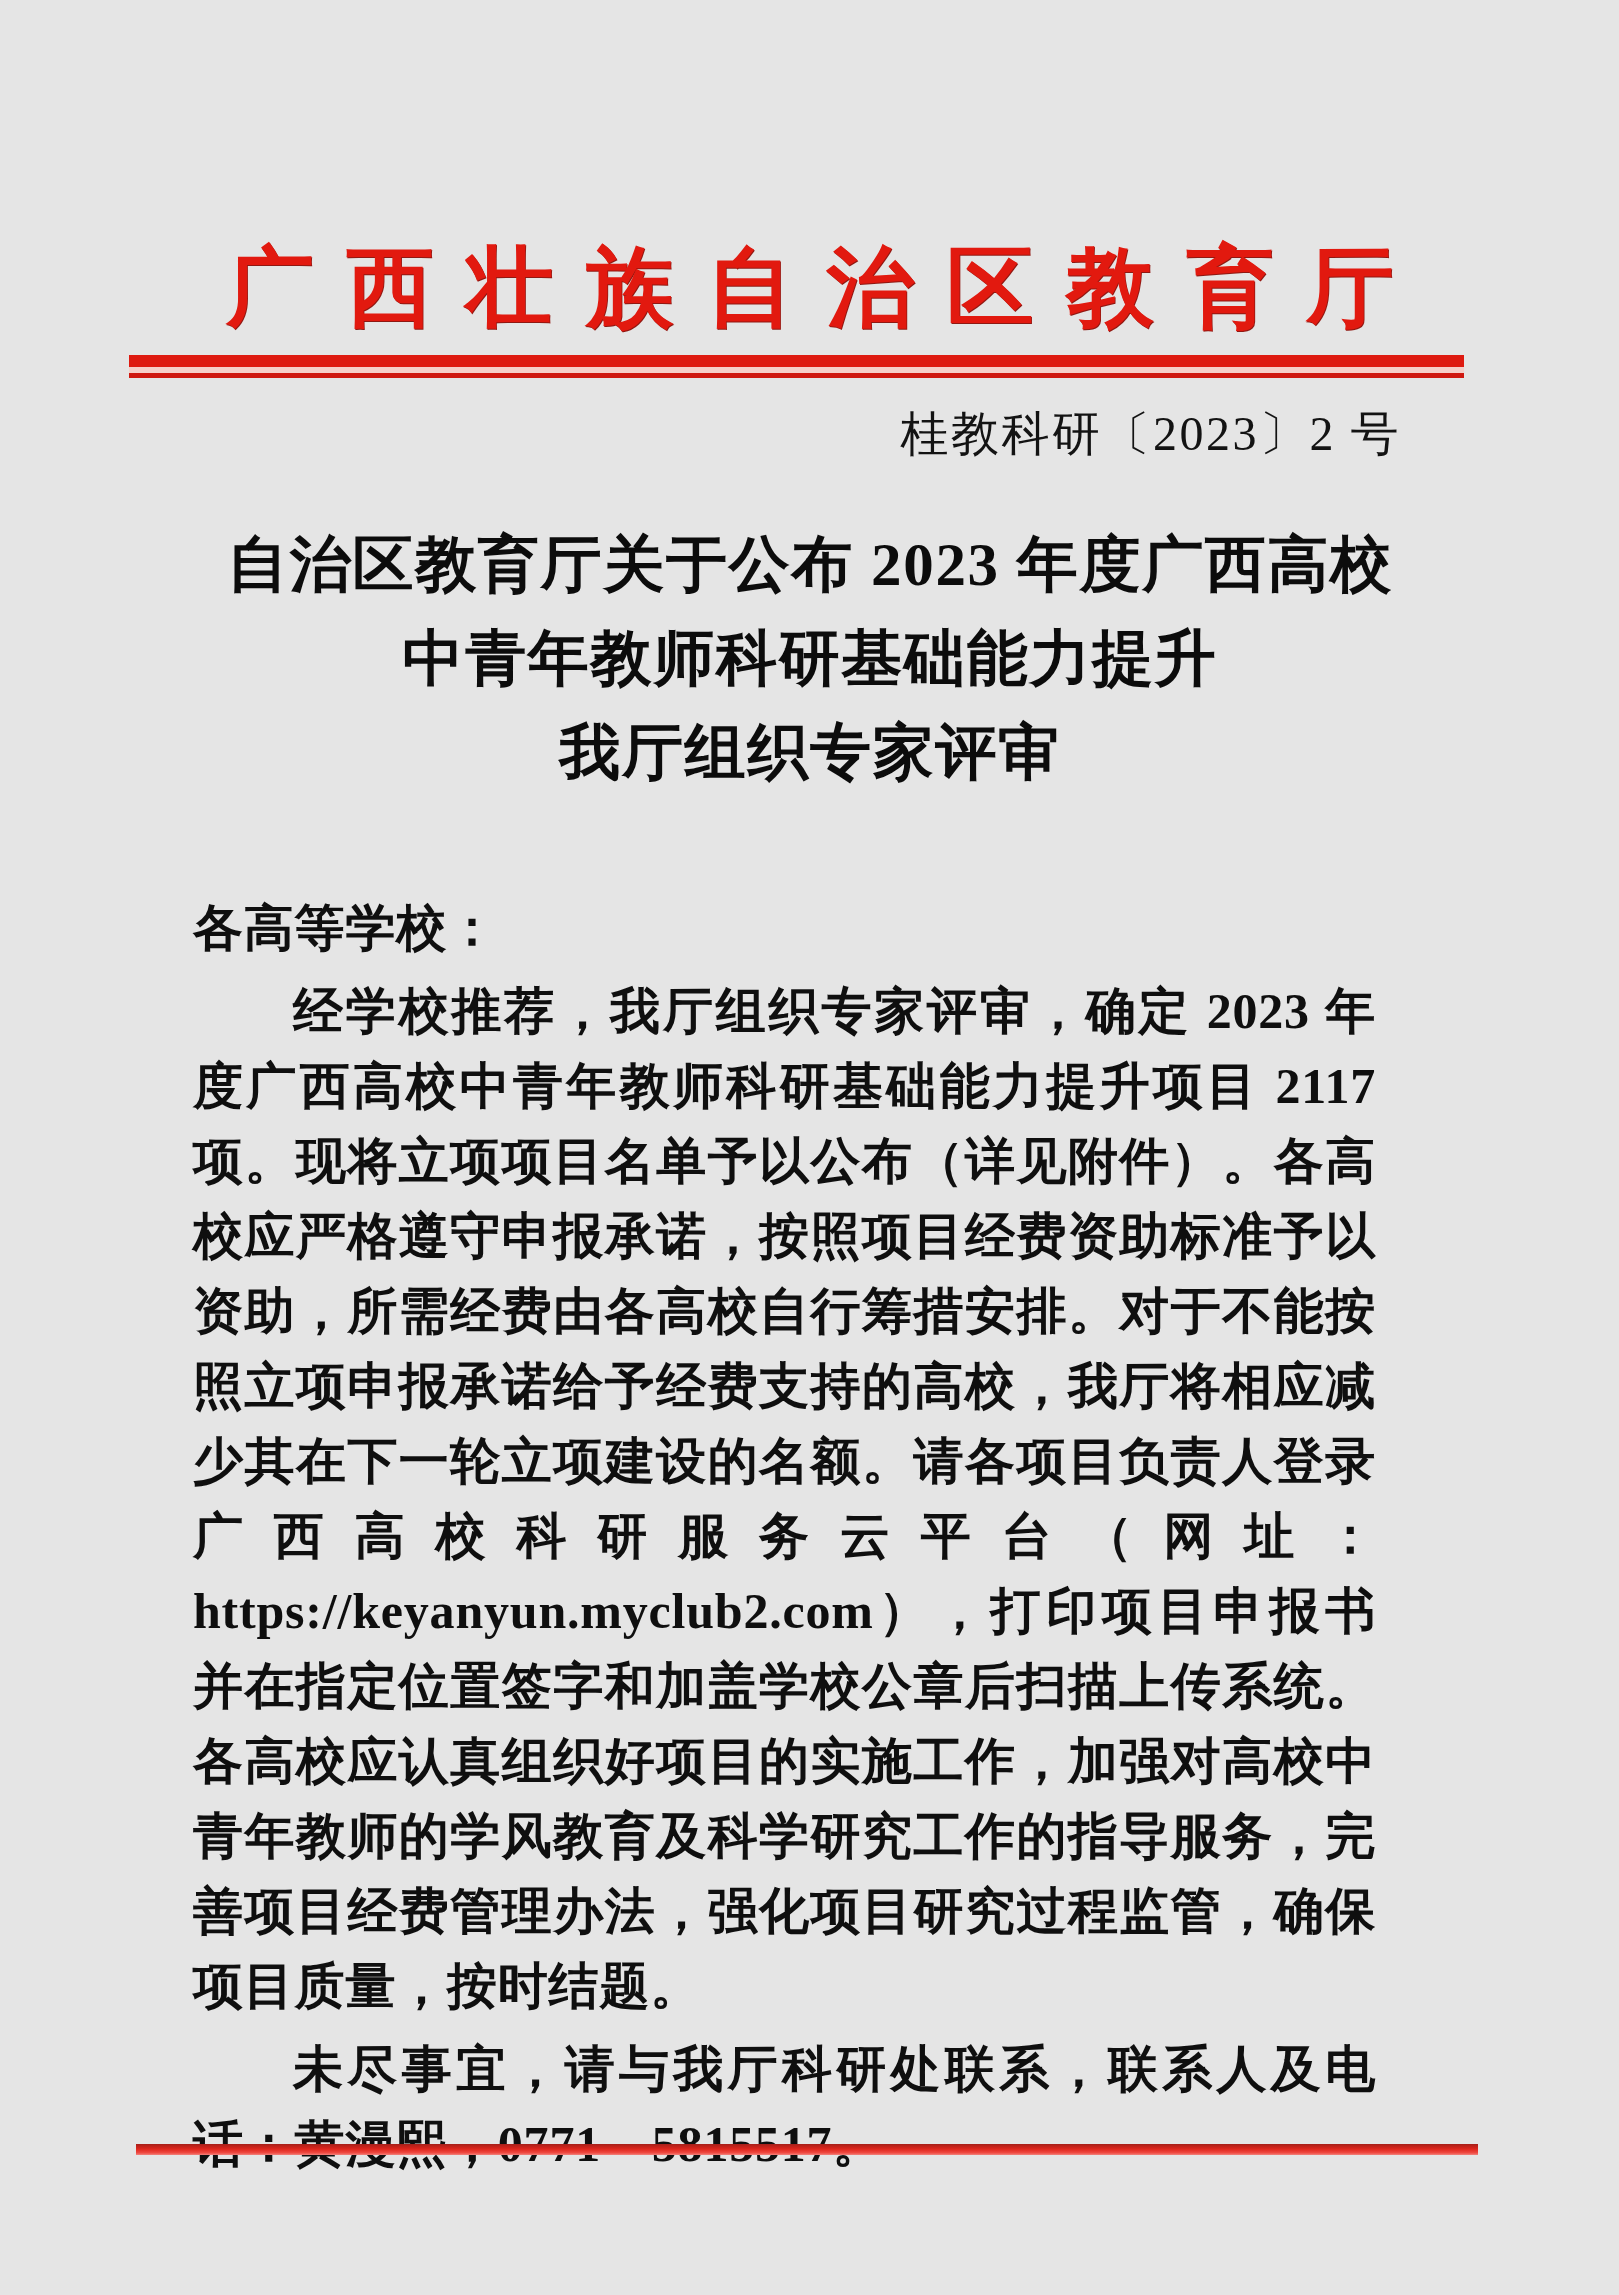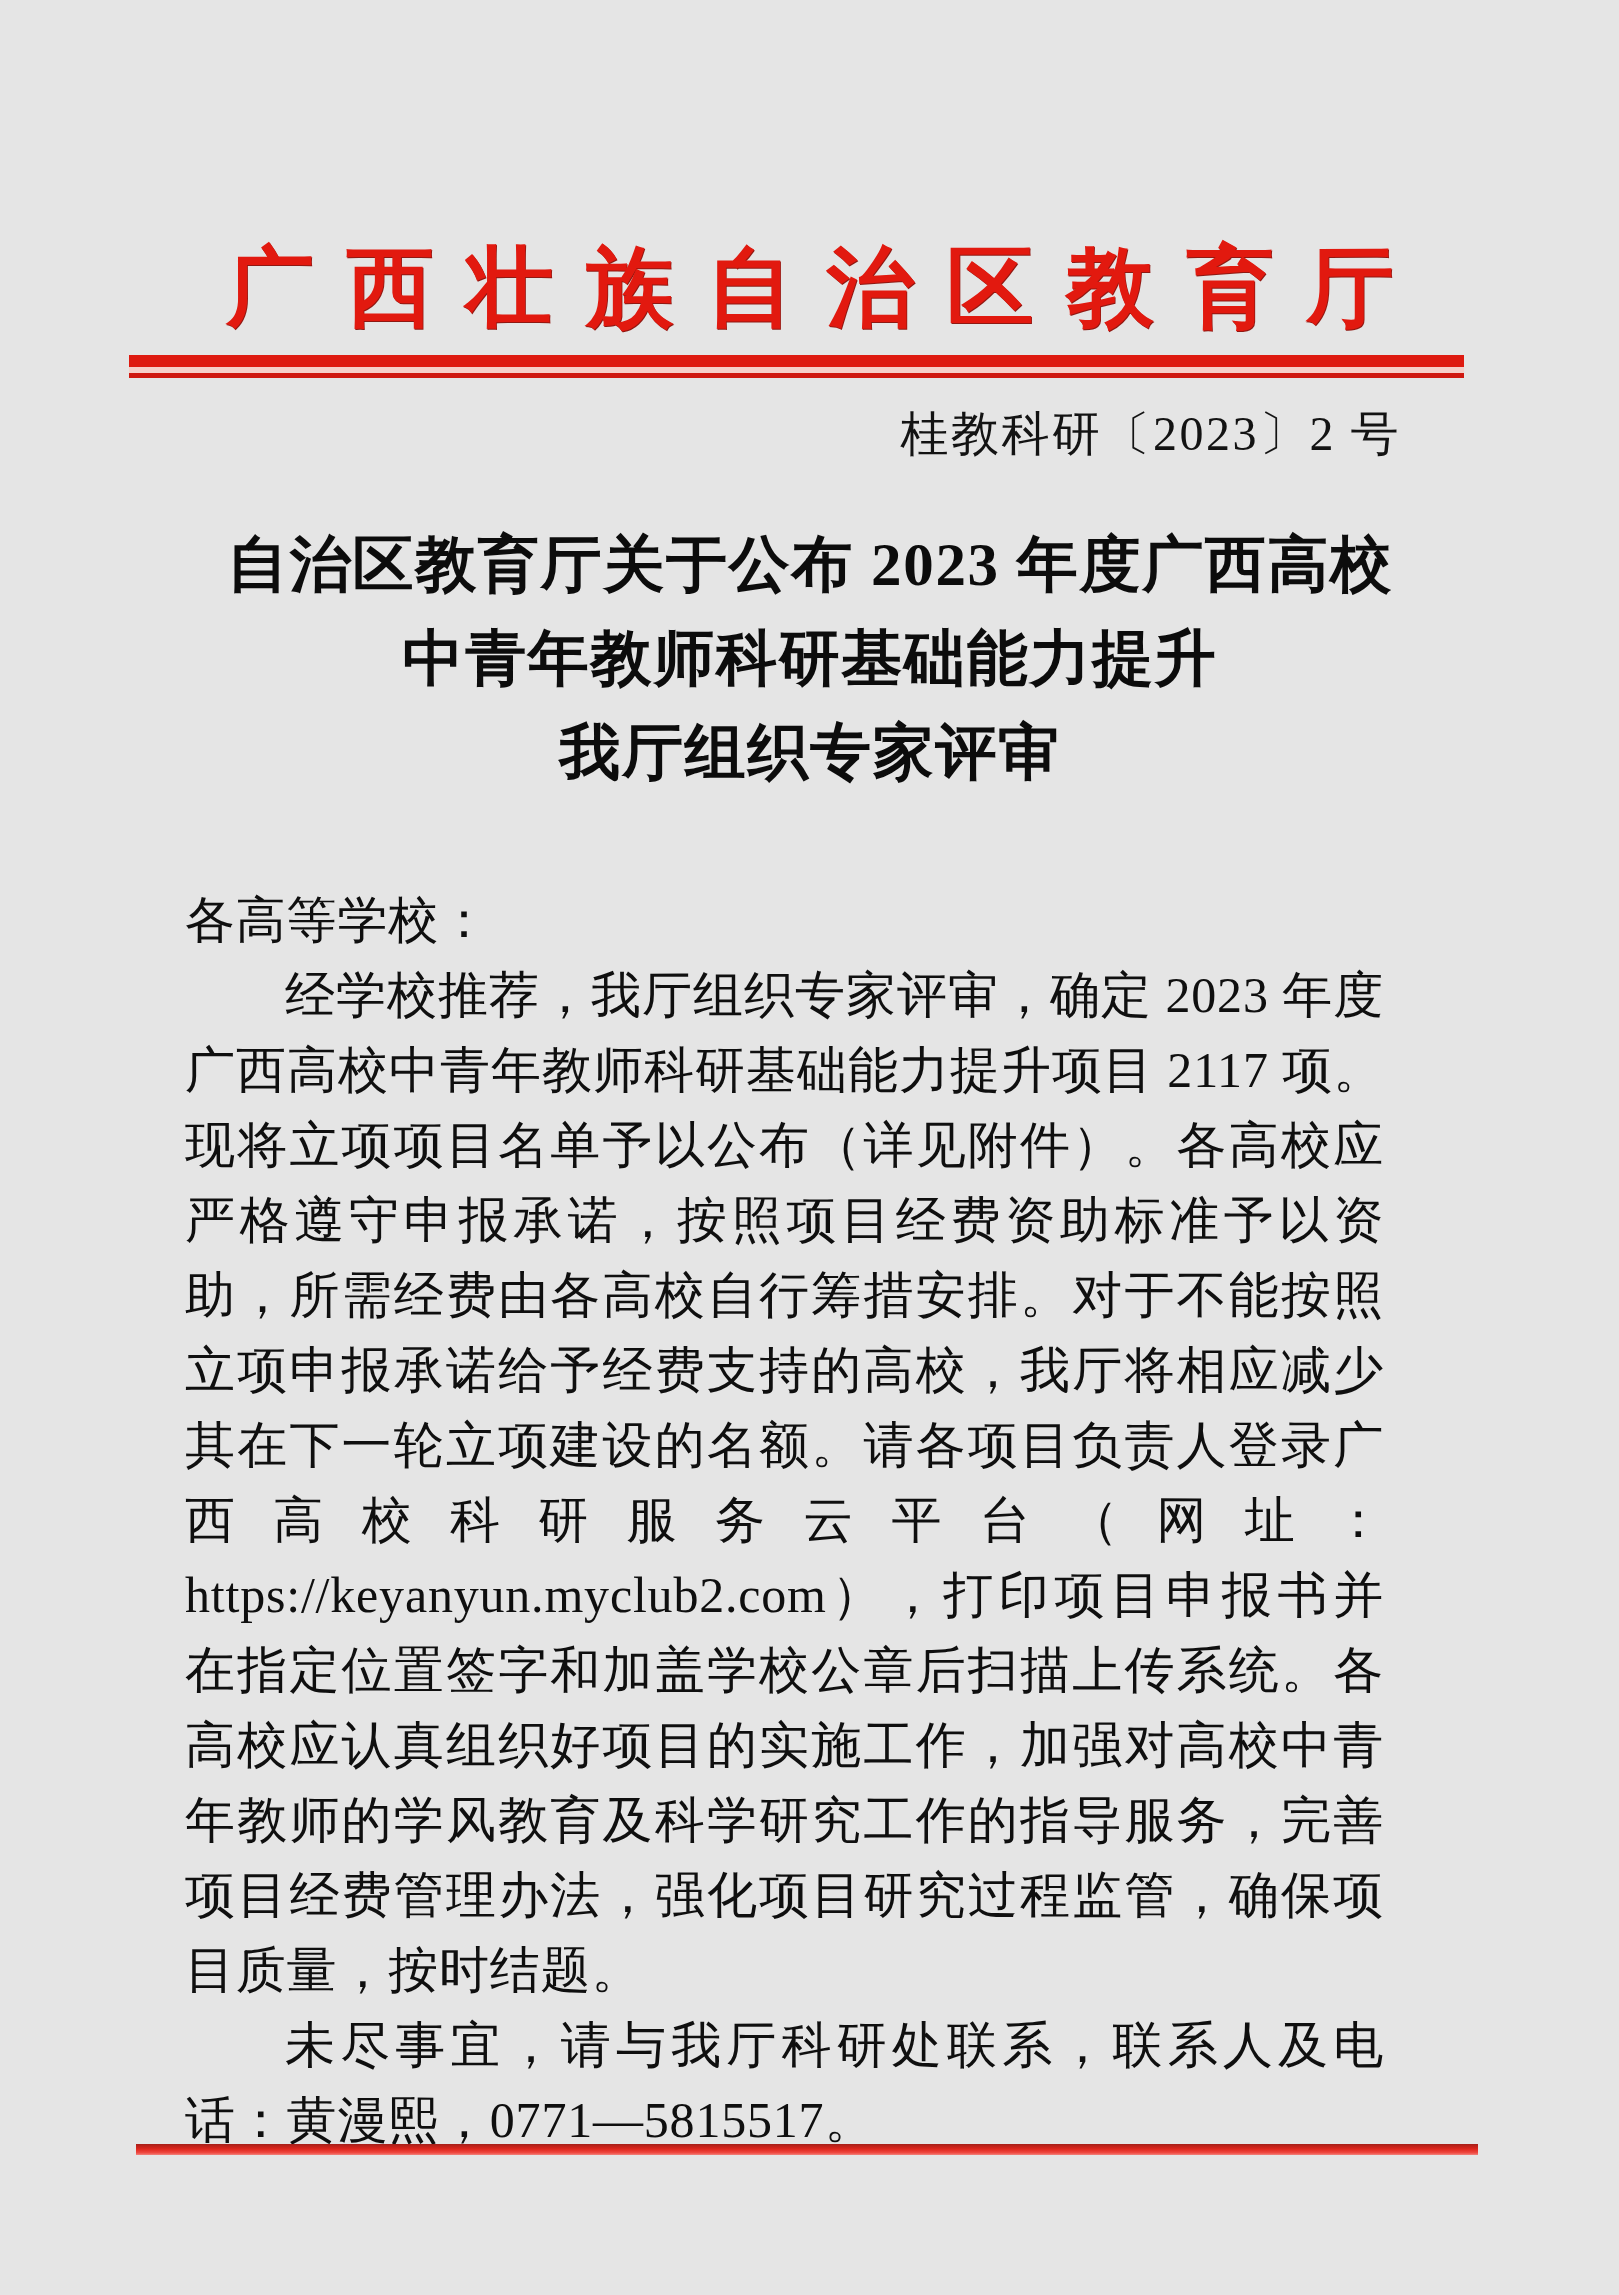--- a/index.html
+++ b/index.html
@@ -71,21 +71,21 @@
     position: absolute;
     top: 883px;
     left: 185px;
     width: 1199px;
     font-size: 50px;
     line-height: 75px;
     text-align: justify;
     color: #0f0f0f;
     letter-spacing: 0.8px;
   }
-  .body-text p { margin: 0; }
+  .body-text p { margin: 8px; font-weight: bold; }
   .body-text p.indent { text-indent: 2em; }
   
   .rule-bottom {
     position: absolute;
     top: 2144px;
     left: 136px;
     width: 1342px;
     height: 10.8px;
     background: linear-gradient(180deg, #a61f19 0%, #de251c 45%, #ef4a42 80%, #f2837d 100%);
   }

